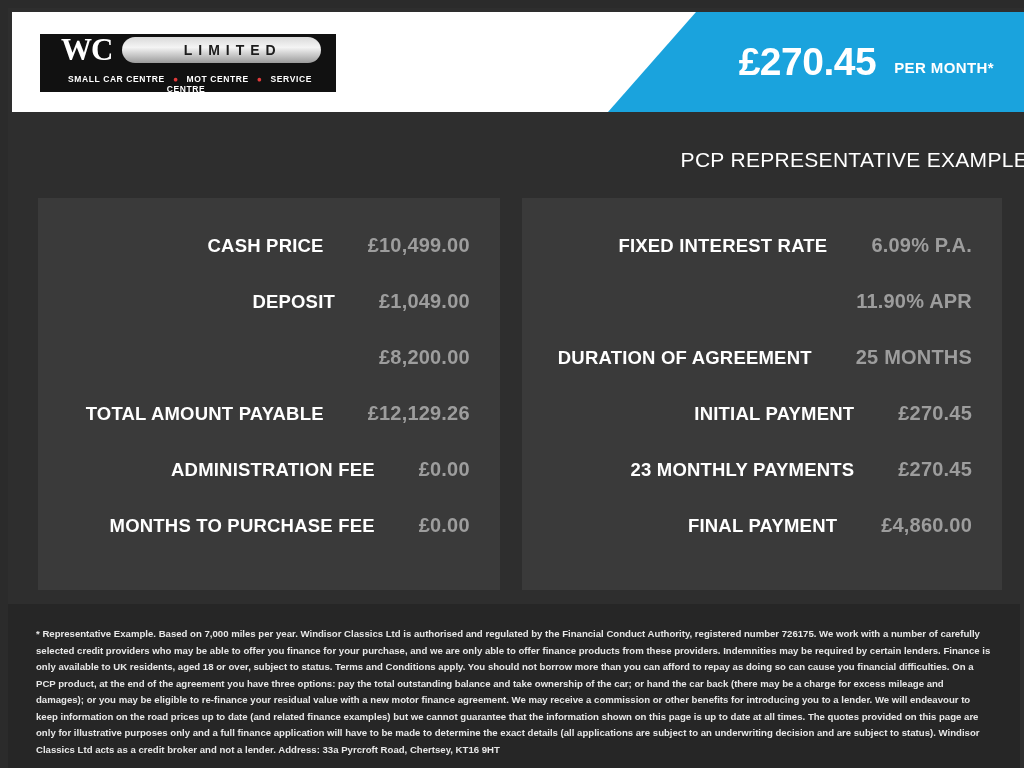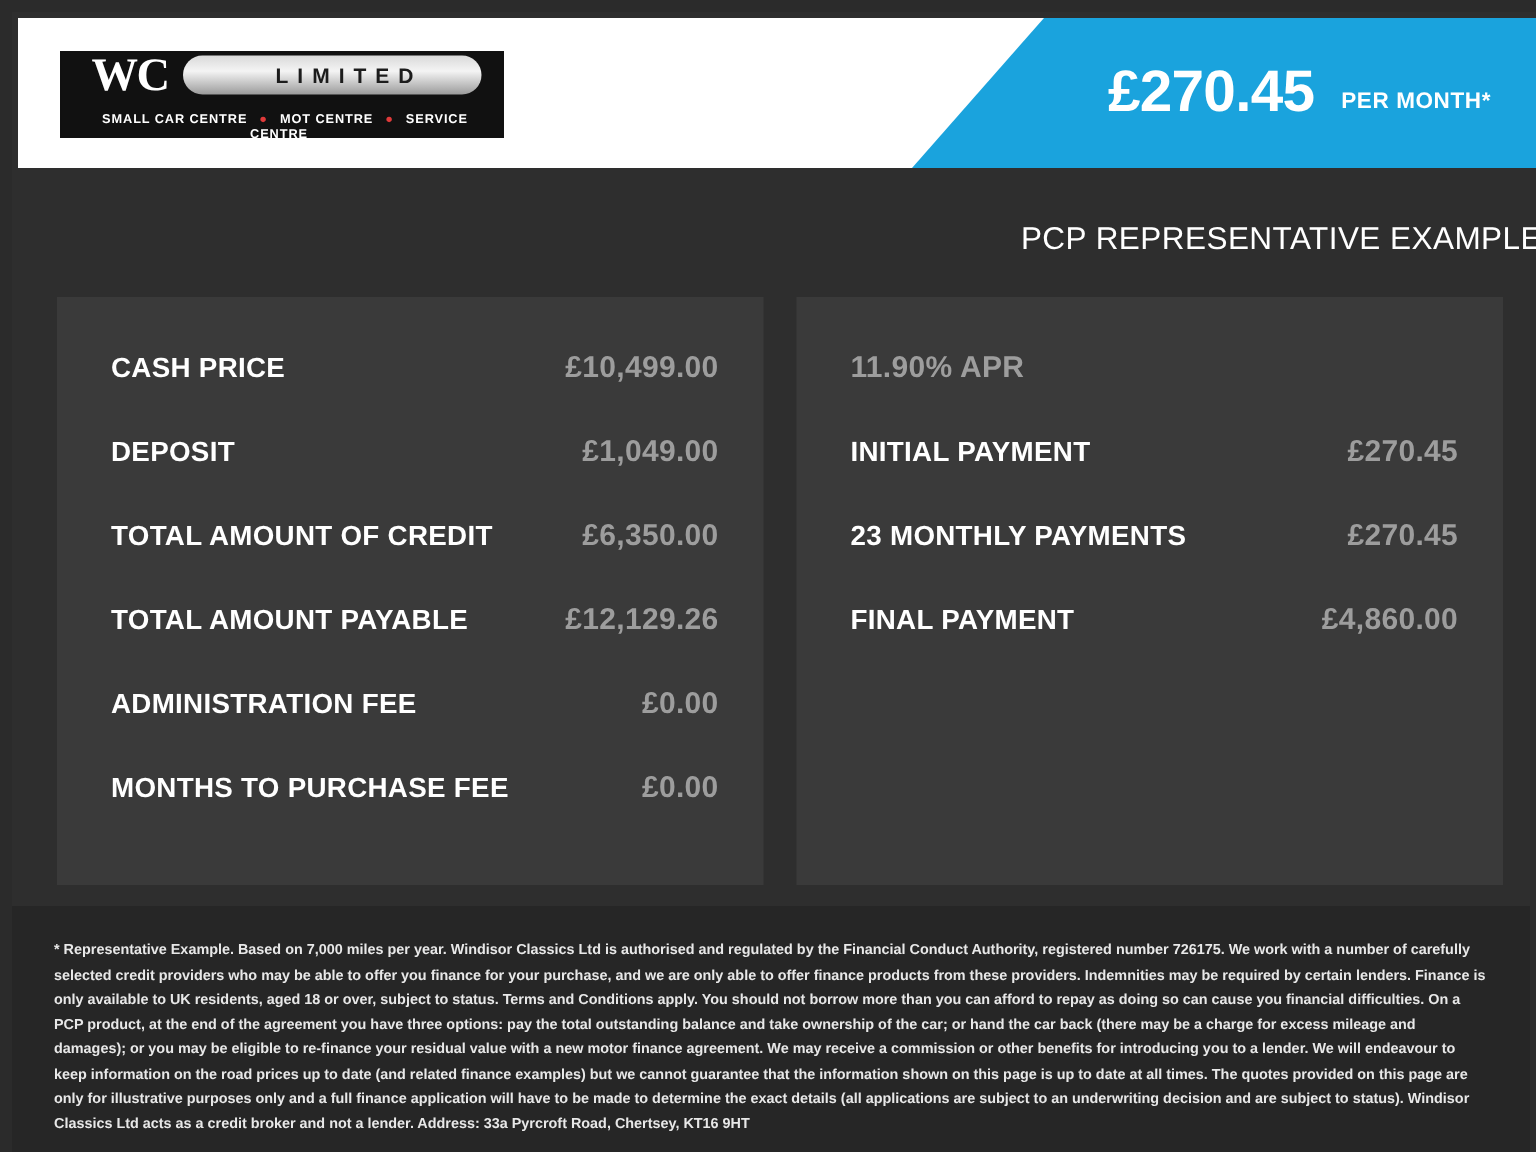--- a/index.html
+++ b/index.html
@@ -116,22 +116,23 @@
     padding: 26px 26px 0 26px;
   }
   .panel {
     background: #3a3a3a;
     flex: 1;
     padding: 28px 22px 28px 28px;
   }
   .row {
     display: flex;
     align-items: baseline;
-    justify-content: space-between;
+    justify-content: flex-end;
     height: 56px;
+    gap: 36px;
   }
   .row-label {
     color: #ffffff;
     font-size: 18.5px;
     font-weight: bold;
     letter-spacing: 0.2px;
     white-space: nowrap;
   }
   .row-value {
     color: #9d9d9d;
@@ -191,40 +192,47 @@
     <div class="panel">
       <div class="row">
         <span class="row-label">CASH PRICE</span>
         <span class="row-value">£10,499.00</span>
       </div>
       <div class="row">
         <span class="row-label">DEPOSIT</span>
         <span class="row-value">£1,049.00</span>
       </div>
       <div class="row">
-        <span class="row-label">TOTAL AMOUNT OF CREDIT</span>
-        <span class="row-value">£6,350.00</span>
+        <span class="row-value">£8,200.00</span>
       </div>
       <div class="row">
         <span class="row-label">TOTAL AMOUNT PAYABLE</span>
         <span class="row-value">£12,129.26</span>
       </div>
       <div class="row">
         <span class="row-label">ADMINISTRATION FEE</span>
         <span class="row-value">£0.00</span>
       </div>
       <div class="row">
         <span class="row-label">MONTHS TO PURCHASE FEE</span>
         <span class="row-value">£0.00</span>
       </div>
     </div>
 
     <div class="panel">
       <div class="row">
+        <span class="row-label">FIXED INTEREST RATE</span>
+        <span class="row-value">6.09% P.A.</span>
+      </div>
+      <div class="row">
         <span class="row-value">11.90% APR</span>
+      </div>
+      <div class="row">
+        <span class="row-label">DURATION OF AGREEMENT</span>
+        <span class="row-value">25 MONTHS</span>
       </div>
       <div class="row">
         <span class="row-label">INITIAL PAYMENT</span>
         <span class="row-value">£270.45</span>
       </div>
       <div class="row">
         <span class="row-label">23 MONTHLY PAYMENTS</span>
         <span class="row-value">£270.45</span>
       </div>
       <div class="row">

